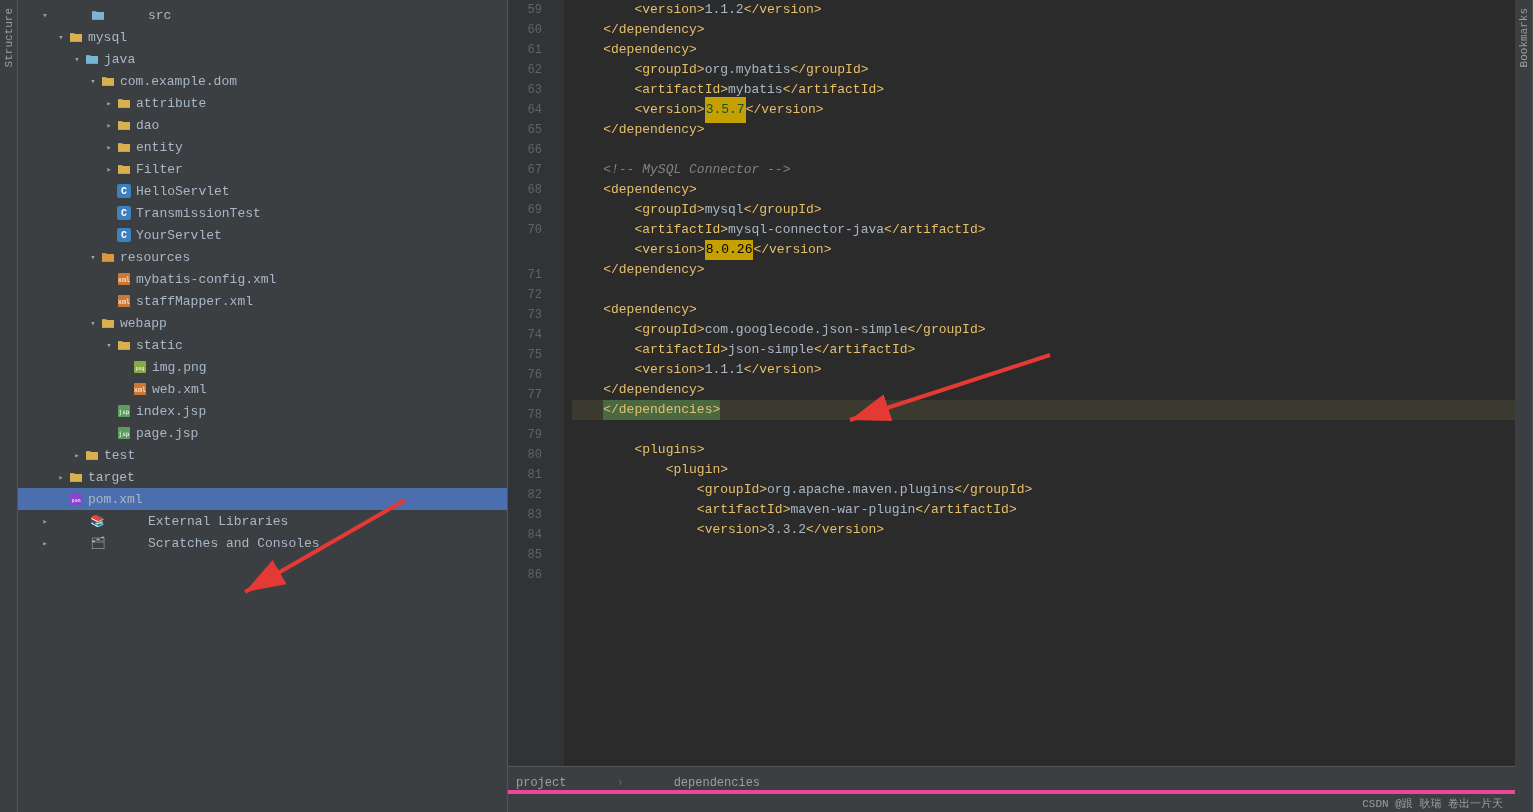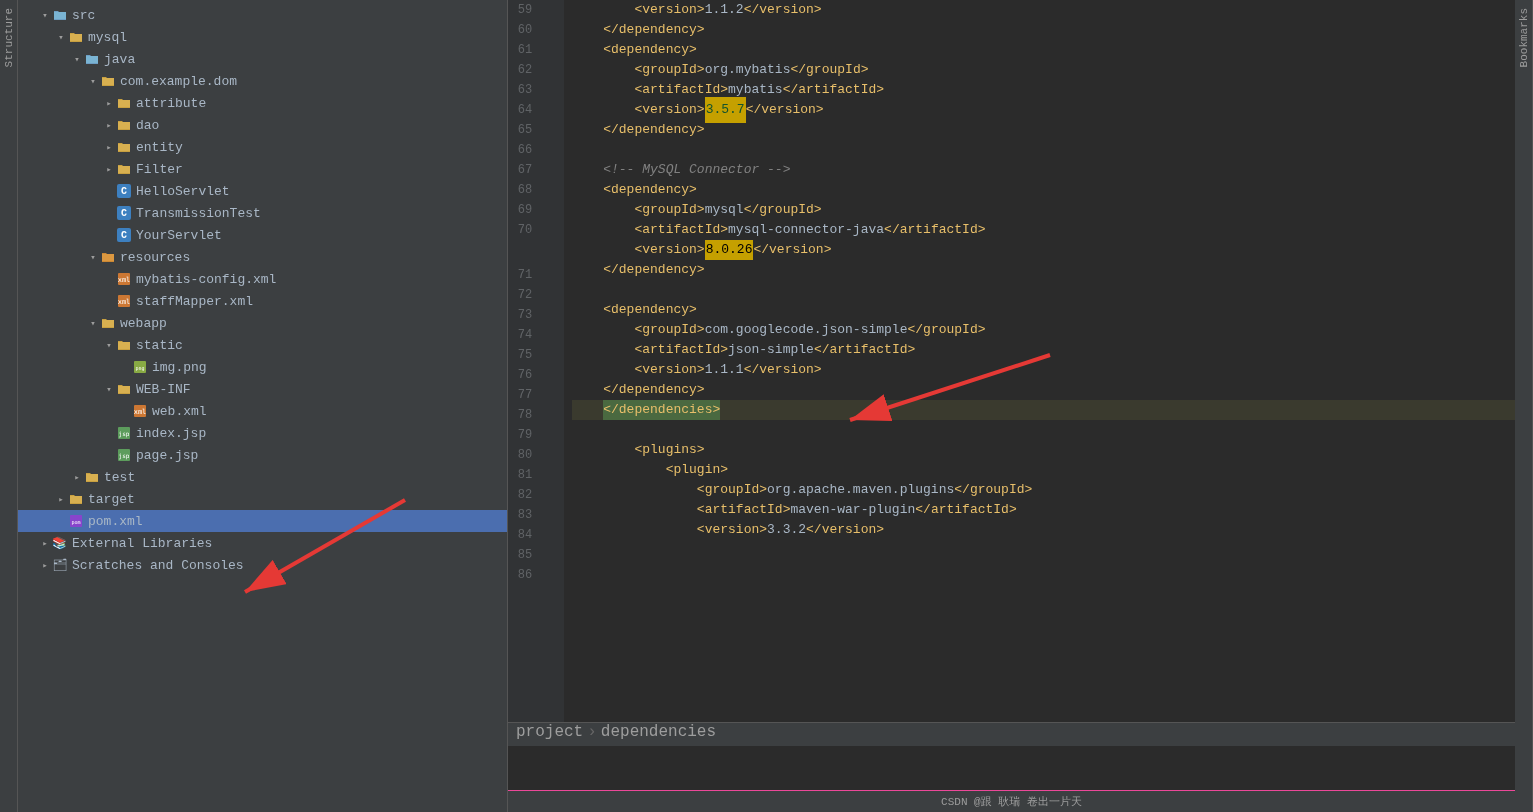--- a/index.html
+++ b/index.html
@@ -37,21 +37,21 @@
       padding-left: 4px;
       cursor: pointer;
       white-space: nowrap;
       font-size: 13px;
       color: #a9b7c6;
     }
     .tree-item.selected {
       background: #4b6eaf;
     }
 
-    .indent-1 { padding-left: 20px; }
+    .indent-1 { padding-left: 20px; gap: 38px; }
     .indent-2 { padding-left: 36px; }
     .indent-3 { padding-left: 52px; }
     .indent-4 { padding-left: 68px; }
     .indent-5 { padding-left: 84px; }
     .indent-6 { padding-left: 100px; }
 
     .tree-arrow {
       width: 14px;
       height: 14px;
       display: inline-flex;
@@ -93,21 +93,21 @@
     .editor-content {
       flex: 1;
       display: flex;
       overflow: hidden;
     }
 
     .line-numbers {
       width: 42px;
       background: #313335;
       padding: 0;
-      text-align: center;
+      text-align: right;
       color: #606366;
       font-size: 12px;
       line-height: 20px;
       padding-right: 8px;
       flex-shrink: 0;
       overflow: hidden;
     }
 
     .gutter {
       width: 14px;
@@ -139,50 +139,50 @@
     .tag { color: #e8bf6a; }
     .text { color: #a9b7c6; }
     .comment { color: #808080; font-style: italic; }
 
     
     .breadcrumb-bar {
       height: 24px;
       background: #3c3f41;
       border-top: 1px solid #555;
       display: flex;
-      align-items: flex-start;
+      align-items: flex-end;
       padding: 0 8px;
-      font-size: 16px;
+      font-size: 12px;
       color: #9d9d9d;
+      gap: 46px;
     }
     .breadcrumb-sep { margin: 0 4px; color: #666; }
 
     
     .bookmarks-sidebar {
       width: 18px;
       background: #3c3f41;
       display: flex;
       flex-direction: column;
       align-items: center;
       border-right: 1px solid #555;
     }
 
     
     .status-bar {
       height: 22px;
       background: #3c3f41;
-      border-top: 1px solid #ec4899;
+      border-top: 4px solid #ec4899;
       display: flex;
       align-items: center;
-      justify-content: center;
+      justify-content: flex-end;
       padding: 0 12px;
       font-size: 11px;
       color: #9d9d9d;
       width: 100%;
-      margin-top: 44px;
     }
 
     
     .arrows-overlay {
       position: absolute;
       top: 0;
       left: 0;
       width: 100%;
       height: 100%;
       pointer-events: none;
@@ -389,30 +389,20 @@
         </div>
         <div class="tree-item indent-6">
           <span class="tree-arrow leaf"></span>
           <span class="file-icon">
             <svg width="14" height="14" viewBox="0 0 14 14">
               <rect x="1" y="1" width="12" height="12" rx="1" fill="#88aa44"></rect>
               <text x="7" y="10" text-anchor="middle" fill="white" font-size="5" font-family="monospace">png</text>
             </svg>
           </span>
           <span class="item-label">img.png</span>
-        </div>
-        <div class="tree-item indent-5">
-          <span class="tree-arrow expanded"></span>
-          <span class="file-icon">
-            <svg width="14" height="12" viewBox="0 0 14 12">
-              <path d="M1 2h4l1 1h7v8H1z" fill="#c8a040"></path>
-              <path d="M1 3h12v7H1z" fill="#d8b050"></path>
-            </svg>
-          </span>
-          <span class="item-label">WEB-INF</span>
         </div>
         <div class="tree-item indent-6">
           <span class="tree-arrow leaf"></span>
           <span class="file-icon">
             <svg width="14" height="14" viewBox="0 0 14 14">
               <rect x="1" y="1" width="12" height="12" rx="1" fill="#cc7733"></rect>
               <text x="7" y="10" text-anchor="middle" fill="white" font-size="7" font-family="monospace">xml</text>
             </svg>
           </span>
           <span class="item-label">web.xml</span>

